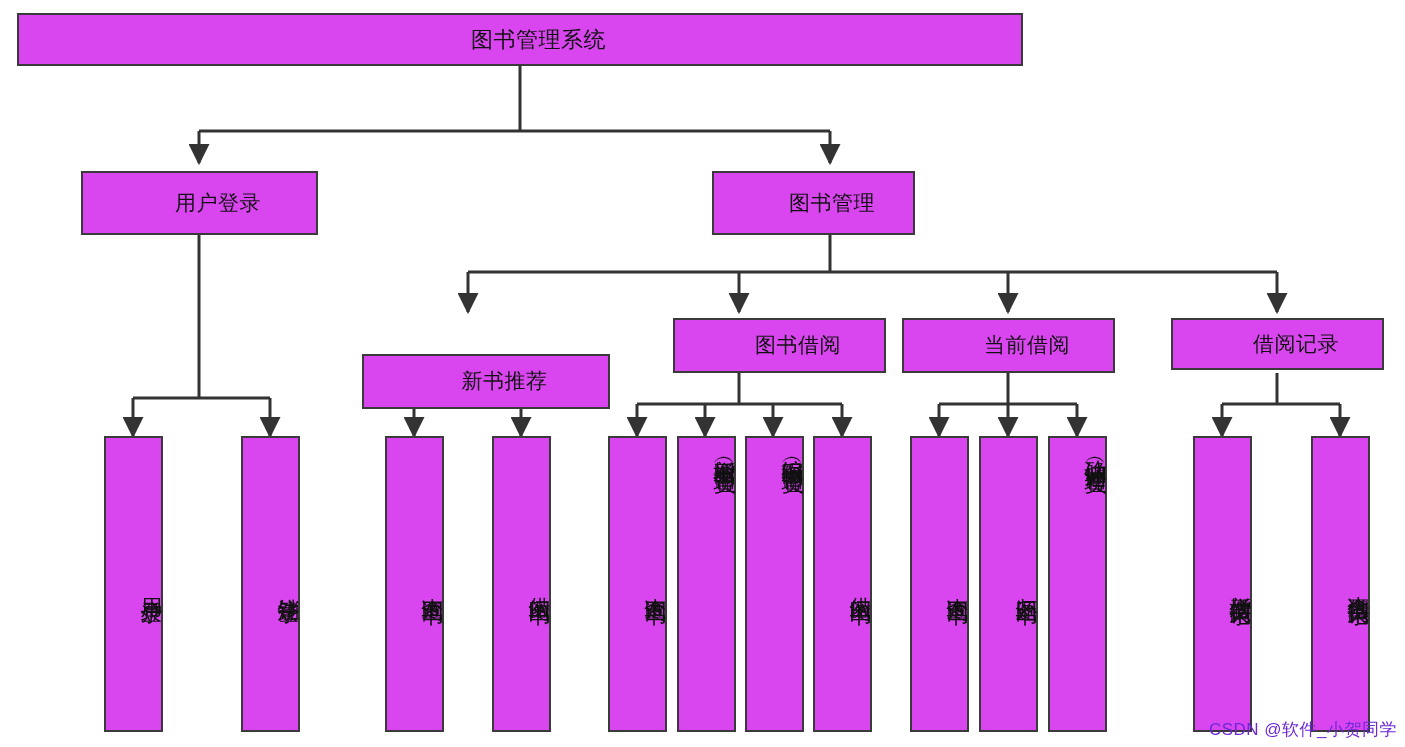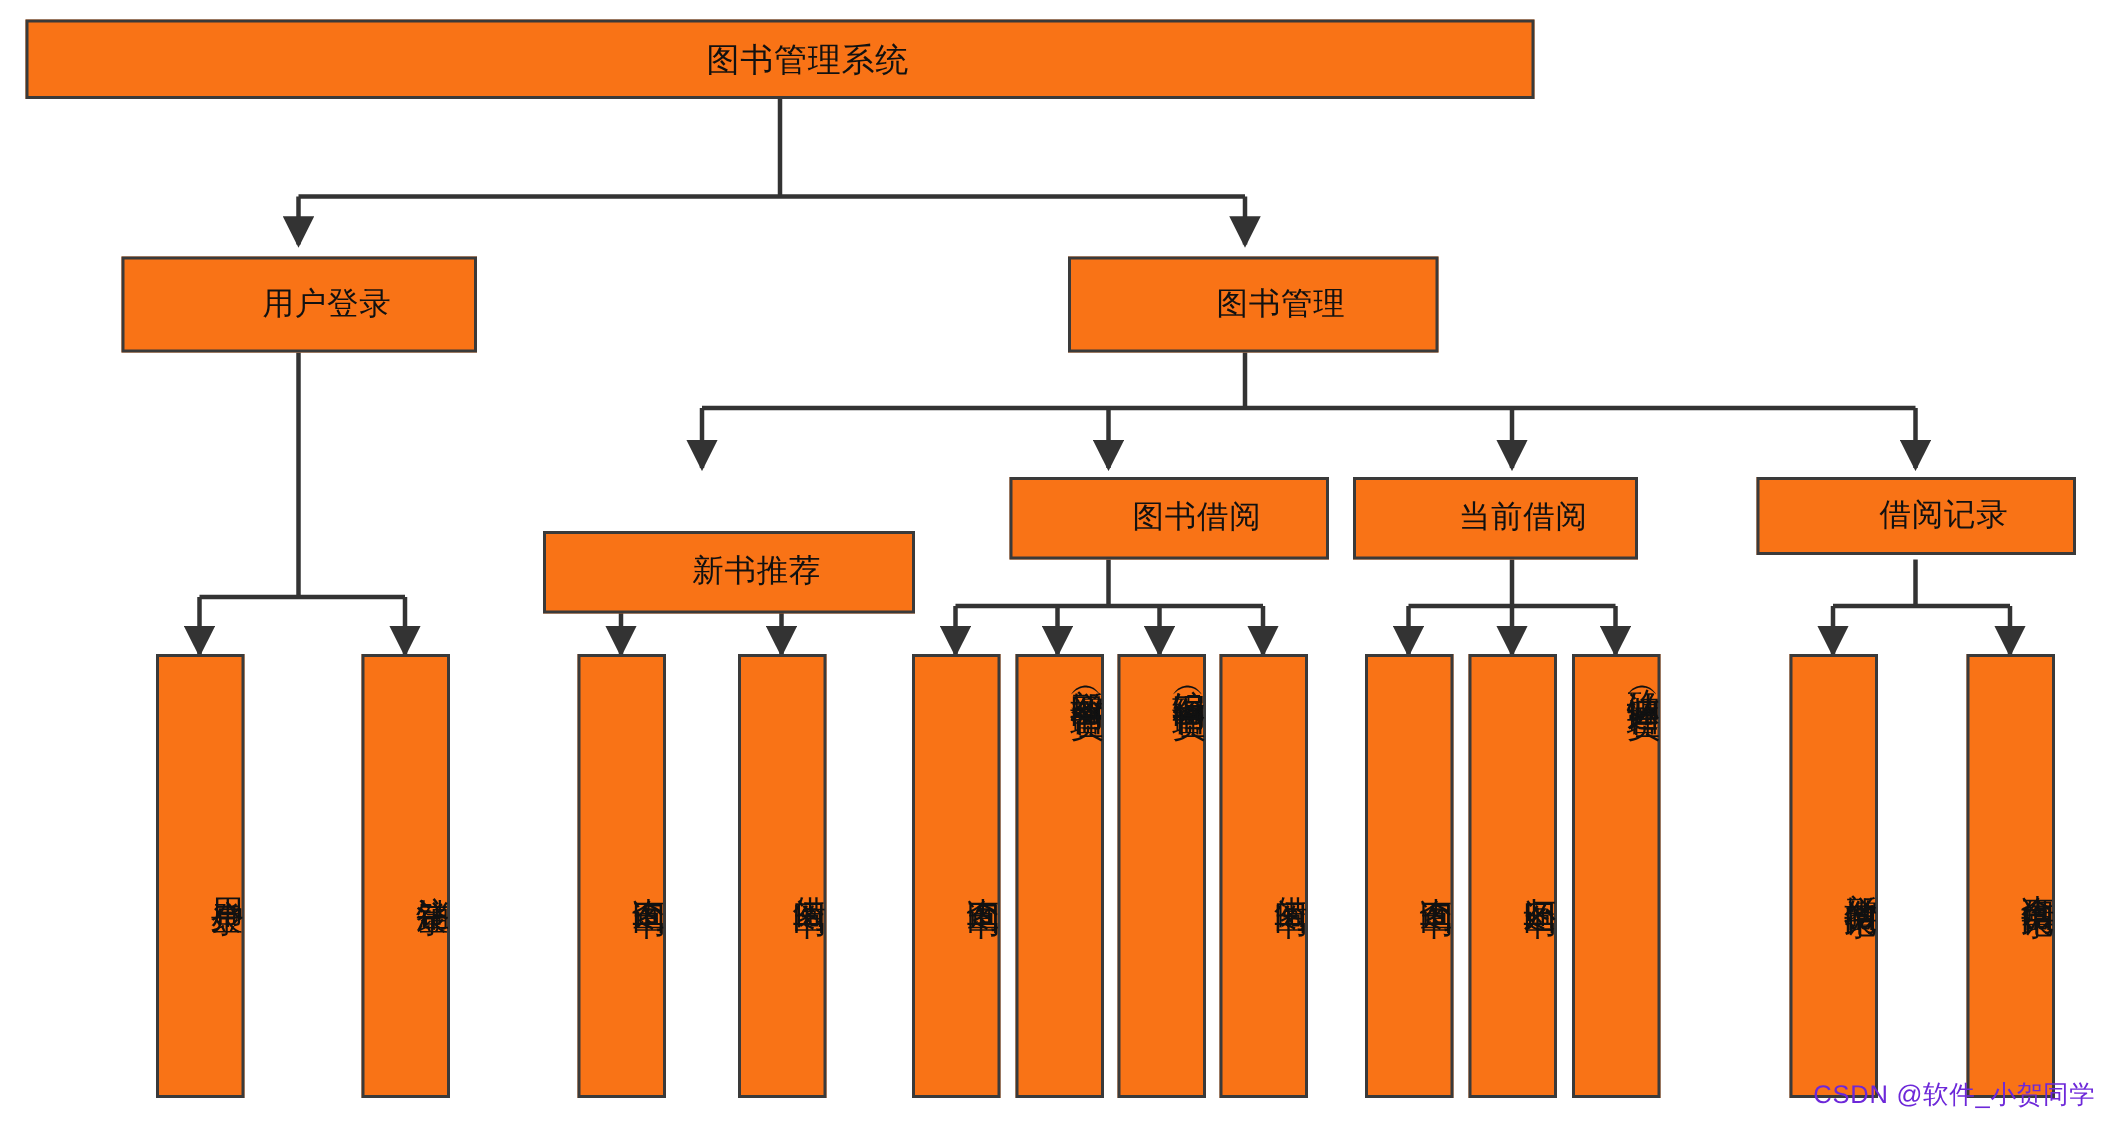--- a/index.html
+++ b/index.html
@@ -21,21 +21,21 @@
   #diagram-svg {
     position: absolute;
     left: 0;
     top: 0;
     width: 1405px;
     height: 747px;
   }
   .node {
     position: absolute;
     box-sizing: border-box;
-    background: #f97316;
+    background: #d946ef;
     border: 2px solid #3a3a3a;
     display: flex;
     align-items: center;
     justify-content: center;
     color: #111111;
     padding-left: 37px;
   }
   .node-label {
     display: block;
     text-align: center;
@@ -154,33 +154,33 @@
   </svg>
 
   <div class="node root horizontal" style="left:17px; top:13px; width:1006px; height:53px;">
     <span class="node-label">图书管理系统</span>
   </div>
 
   <div class="node horizontal" style="left:81px; top:171px; width:237px; height:64px;">
     <span class="node-label">用户登录</span>
   </div>
 
-  <div class="node horizontal" style="left:712px; top:171px; width:247px; height:64px;">
+  <div class="node horizontal" style="left:712px; top:171px; width:203px; height:64px;">
     <span class="node-label">图书管理</span>
   </div>
 
   <div class="node horizontal" style="left:362px; top:318px; width:248px; height:55px;margin-top:36px;">
     <span class="node-label">新书推荐</span>
   </div>
 
   <div class="node horizontal" style="left:633px; top:318px; width:213px; height:55px;margin-left:40px;">
     <span class="node-label">图书借阅</span>
   </div>
 
-  <div class="node horizontal" style="left:902px; top:318px; width:190px; height:55px;">
+  <div class="node horizontal" style="left:902px; top:318px; width:213px; height:55px;">
     <span class="node-label">当前借阅</span>
   </div>
 
   <div class="node horizontal" style="left:1171px; top:318px; width:213px; height:52px;">
     <span class="node-label">借阅记录</span>
   </div>
 
   <div class="node vertical align-mid" style="left:104px; top:436px; width:59px; height:296px;">
     <span class="node-label">用户登录</span>
   </div>

